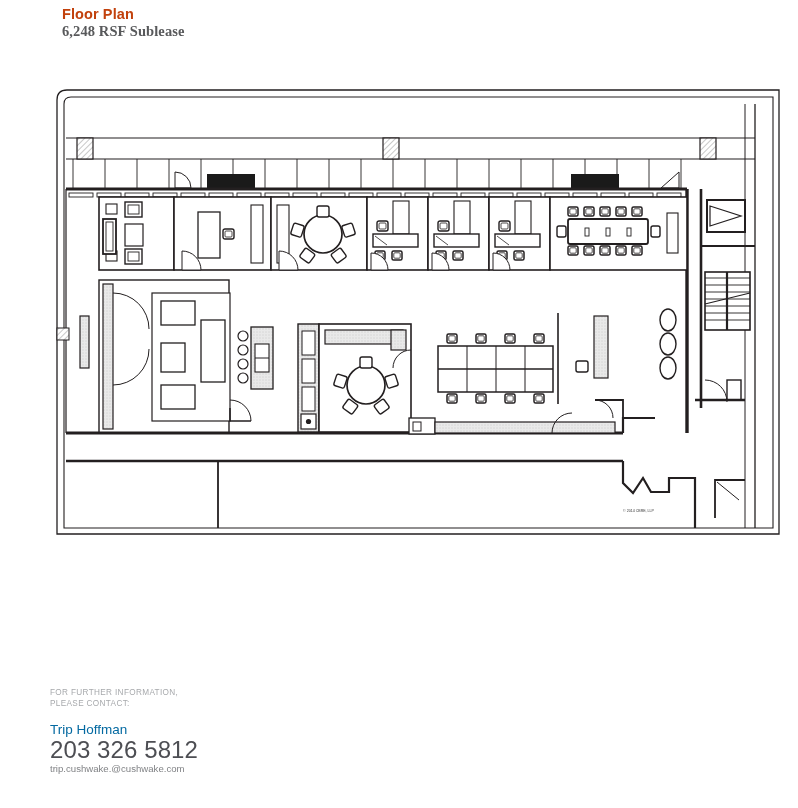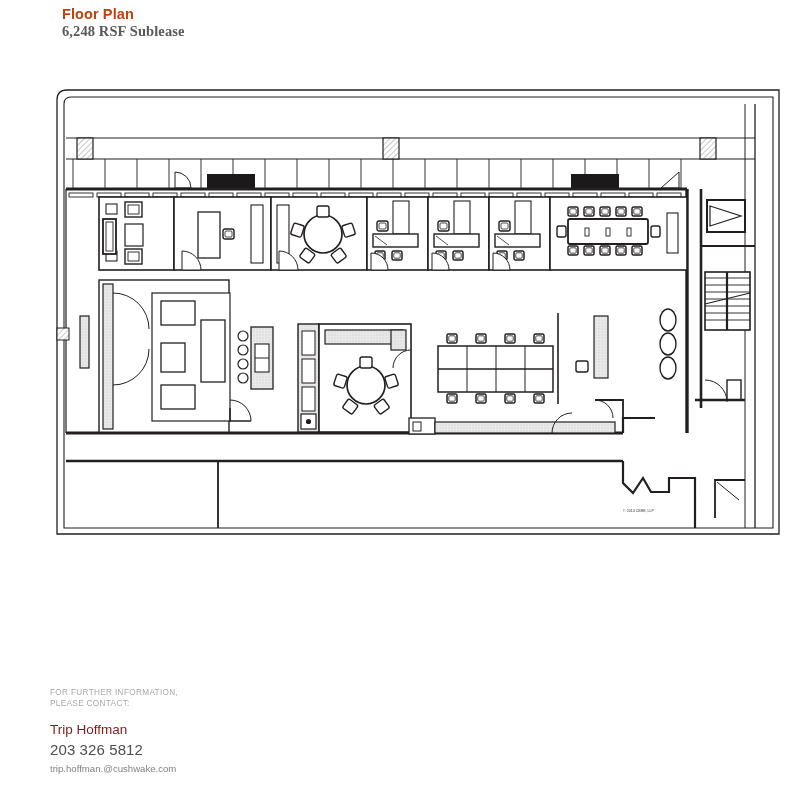--- a/index.html
+++ b/index.html
@@ -27,22 +27,22 @@
   .plan-wrap{position:absolute;left:55px;top:88px;width:726px;height:448px;}
   .plan-wrap svg{display:block;}
 
   
   .footer{position:absolute;left:0;top:680px;width:660px;height:110px;}
   .contact{position:absolute;left:50px;top:8px;}
   .c-kicker{
     font-size:8.2px;color:#a7a9ac;letter-spacing:.35px;line-height:10.5px;
     text-transform:uppercase;
   }
-  .c-name{font-size:13.5px;color:#7f1d1d;line-height:18px;margin-top:12px;}
-  .c-phone{font-size:15px;color:#4d4e53;line-height:21px;letter-spacing:.1px;}
+  .c-name{font-size:13.5px;color:#0369a1;line-height:18px;margin-top:12px;}
+  .c-phone{font-size:24px;color:#4d4e53;line-height:21px;letter-spacing:.1px;}
   .c-email{font-size:9.6px;color:#808285;line-height:13px;margin-top:2px;}
 </style>
 </head>
 <body>
 
 <div class="page">
 
   <div class="header">
     <div class="h-title">Floor Plan</div>
     <div class="h-sub">6,248 RSF Sublease</div>
@@ -383,18 +383,18 @@
       <text x="568" y="424" font-family="'Liberation Sans', sans-serif" font-size="3.6" fill="#333">© 2014 CBRE, LLP</text>
     </svg>
   </div>
 
   <div class="footer">
     <div class="contact">
       <div class="c-kicker">FOR FURTHER INFORMATION,</div>
       <div class="c-kicker">PLEASE CONTACT:</div>
       <div class="c-name">Trip Hoffman</div>
       <div class="c-phone">203 326 5812</div>
-      <div class="c-email">trip.hoffman.@cushwake.com</div>
+      <div class="c-email">trip.cushwake.@cushwake.com</div>
     </div>
 
   </div>
 
 </div>
 
 </body></html>

